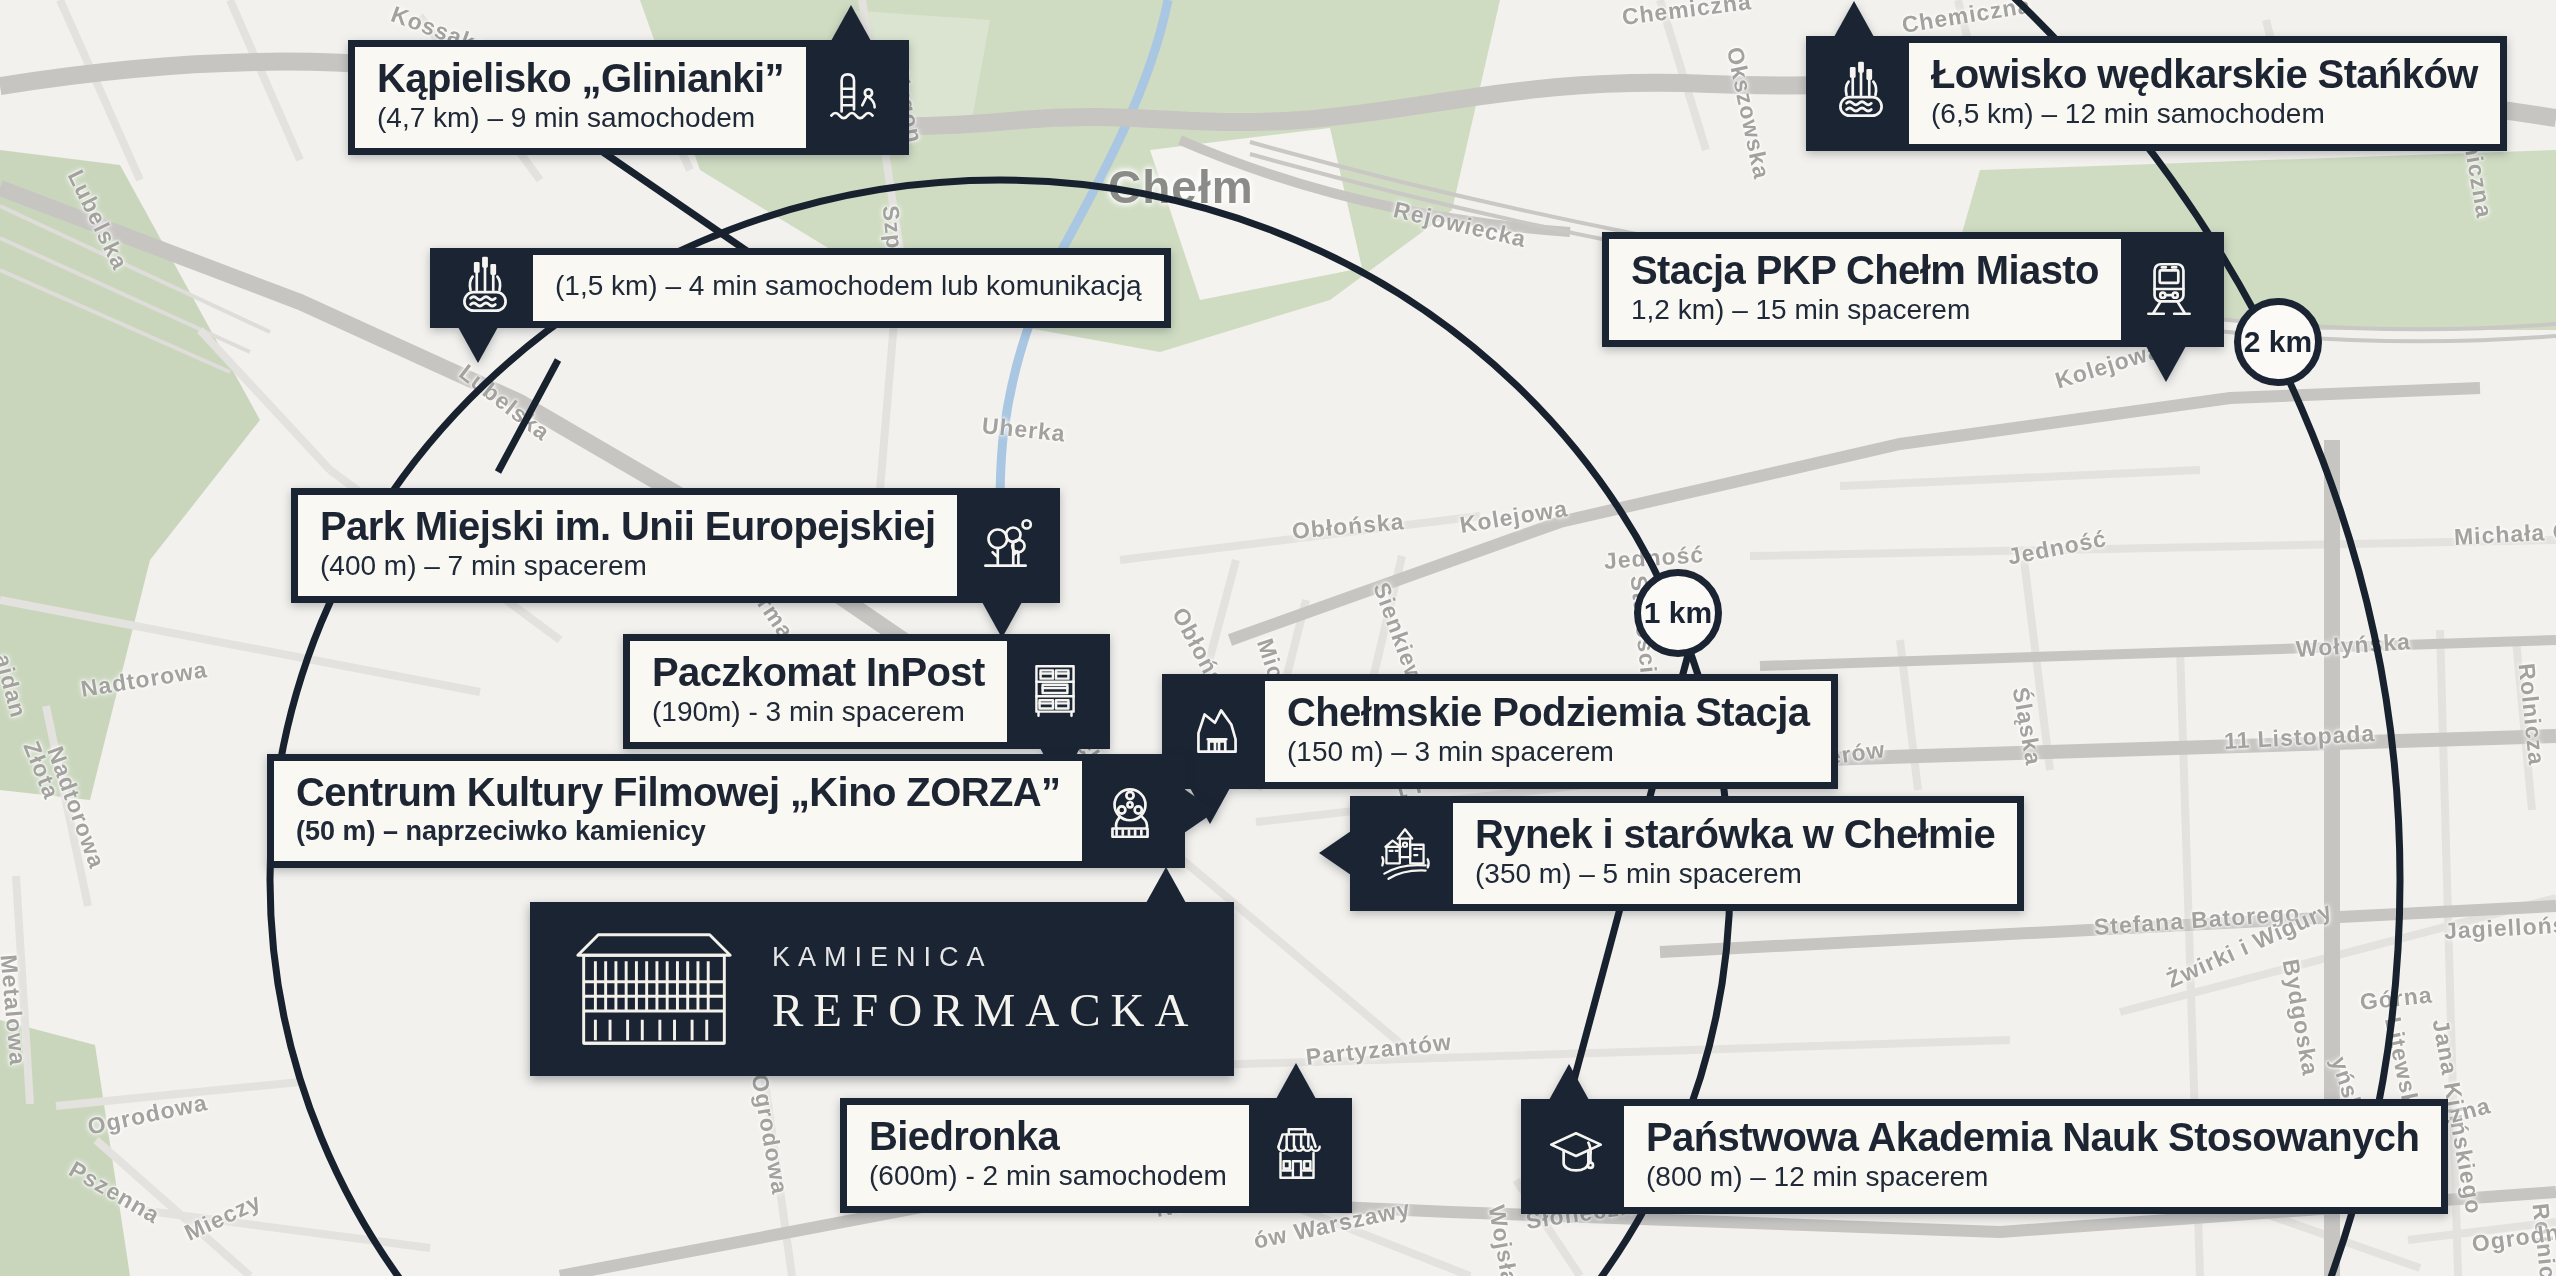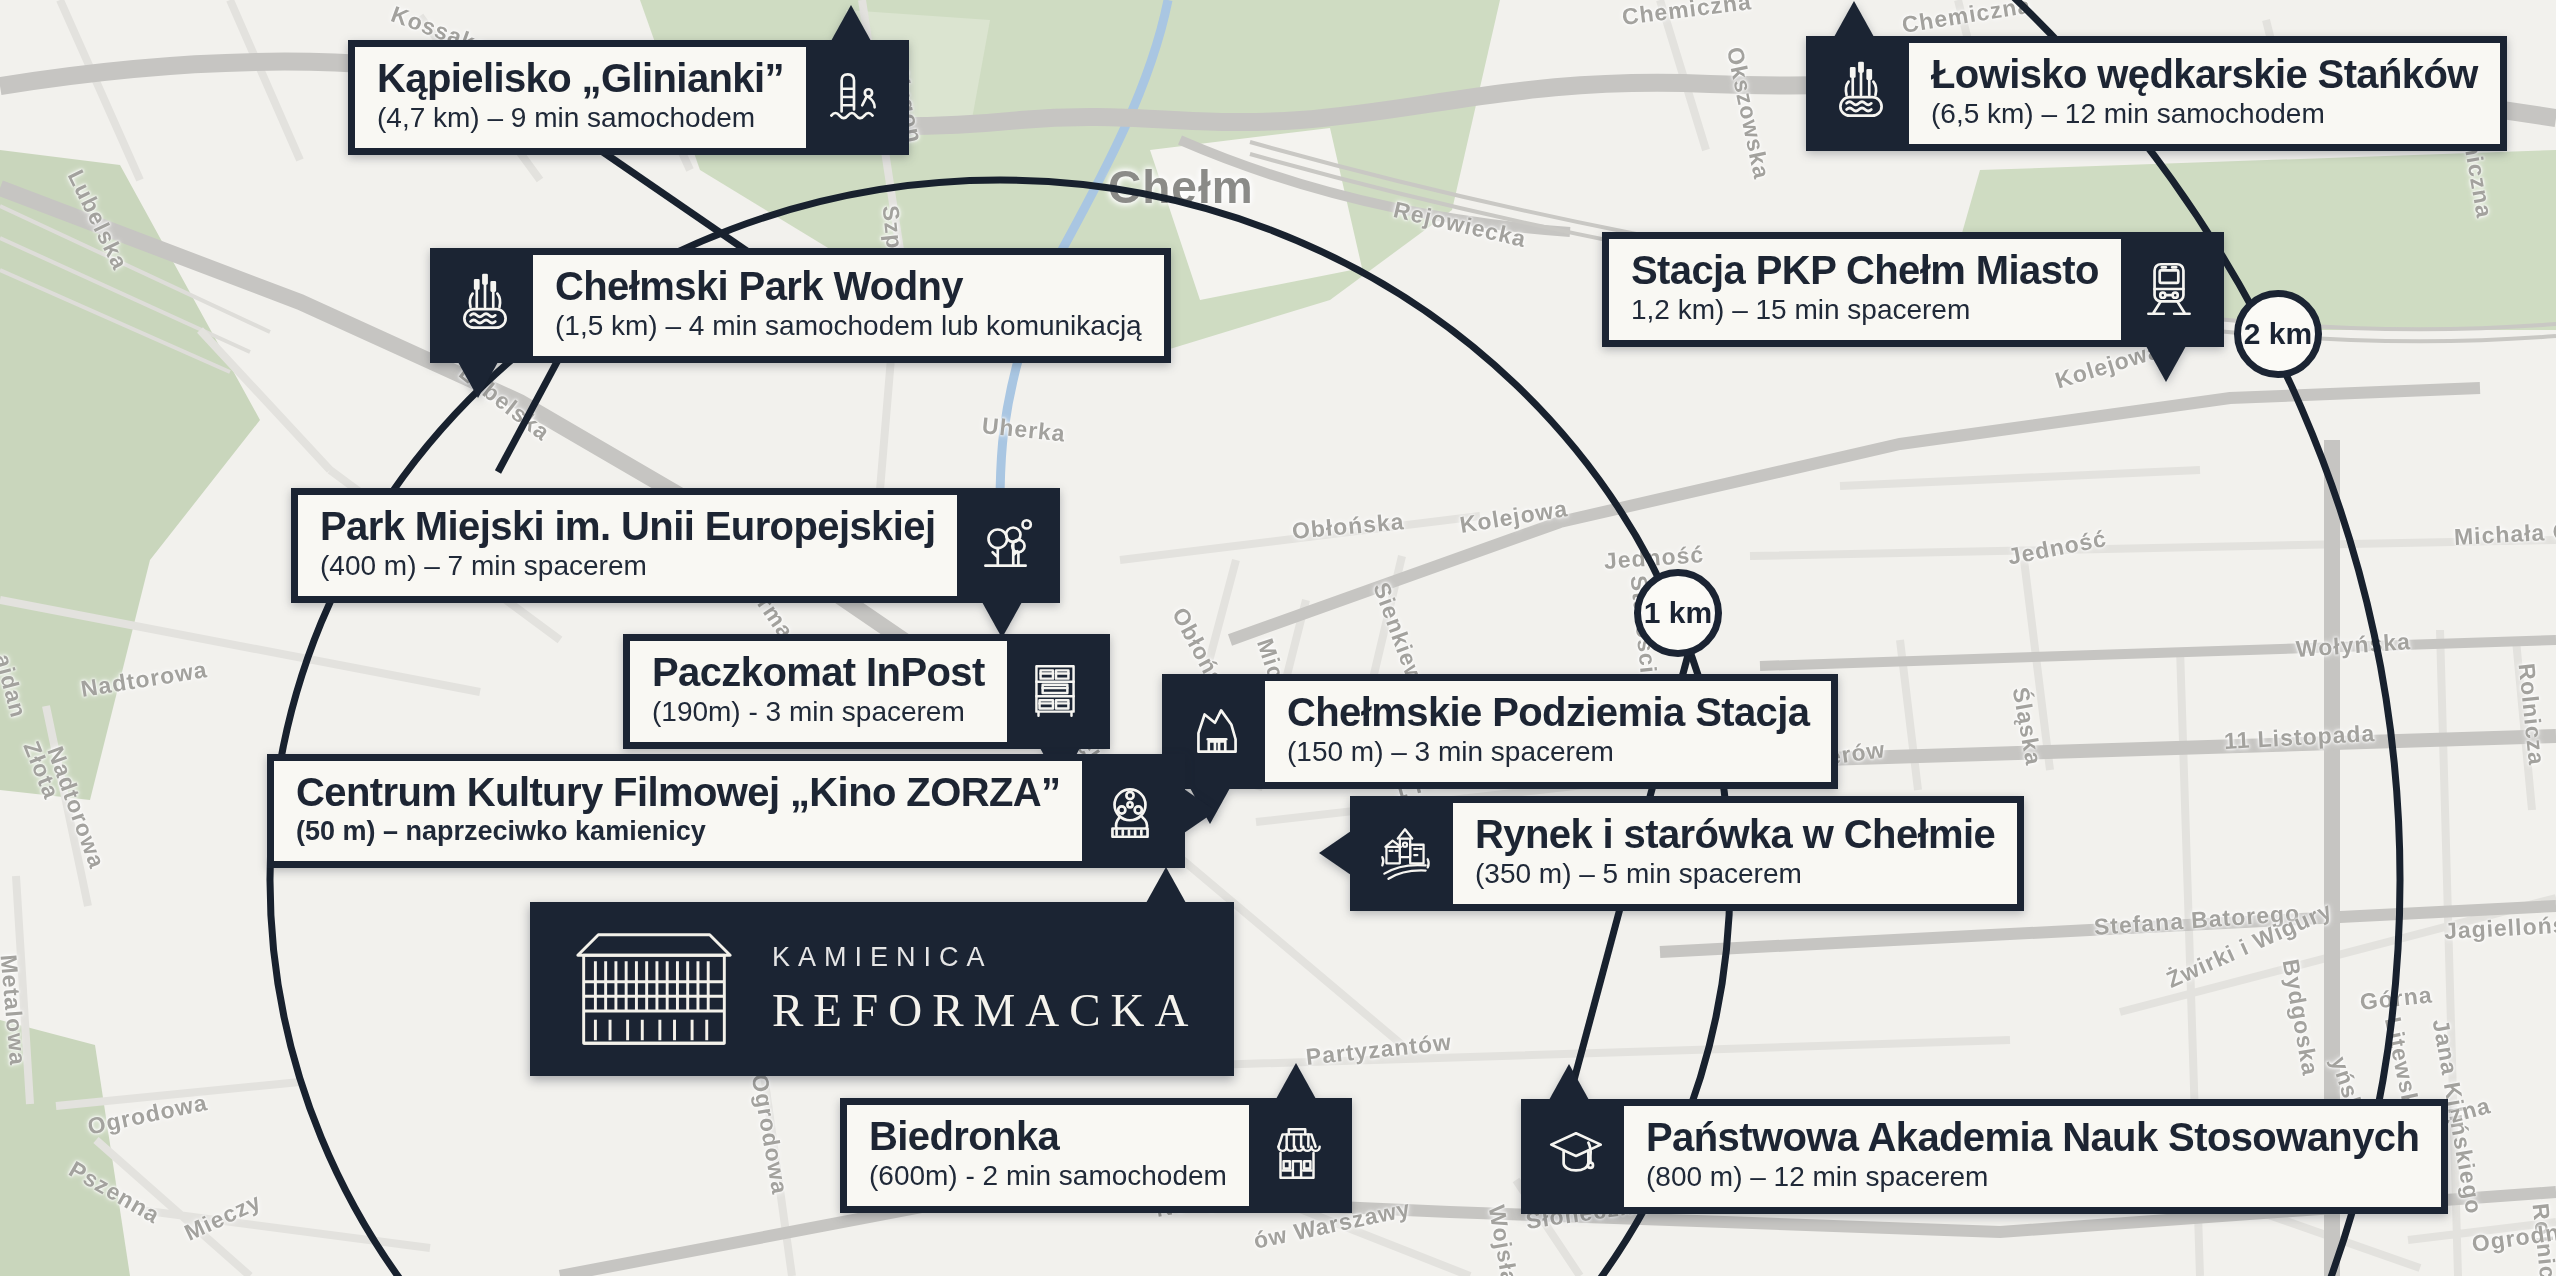--- a/index.html
+++ b/index.html
@@ -127,21 +127,21 @@
     <g fill="none" stroke="#18212e" stroke-width="7">
       <ellipse cx="1000" cy="880" rx="730" ry="700"></ellipse>
       <ellipse cx="1000" cy="880" rx="1400" ry="1280"></ellipse>
       <line x1="600" y1="150" x2="757" y2="258"></line>
       <line x1="558" y1="360" x2="498" y2="472"></line>
       <line x1="1688" y1="655" x2="1574" y2="1080"></line>
     </g>
   </svg>
 
   <div class="ring-badge" style="left:1634px;top:569px">1 km</div>
-  <div class="ring-badge" style="left:2234px;top:290px">2 km</div>
+  <div class="ring-badge" style="left:2234px;top:298px">2 km</div>
 
   <div class="callout" style="left:348px;top:40px">
     <div class="co-text">
       <div class="co-title">Kąpielisko „Glinianki”</div>
       <div class="co-sub">(4,7 km) – 9 min samochodem</div>
     </div>
     <div class="co-icon">
       <svg class="icon" width="66" height="66" viewBox="0 0 64 64" fill="none" stroke="#f6f5f1" stroke-width="2.6" stroke-linecap="round" stroke-linejoin="round">
         <path d="M20 46 V16 q0-6 6-6 q6 0 6 6 M32 16 v28 M20 24 h12 M20 32 h12 M20 40 h12"></path>
         <circle cx="46" cy="28" r="3.5"></circle>
@@ -175,21 +175,20 @@
       <svg class="icon" width="66" height="66" viewBox="0 0 64 64" fill="none" stroke="#f6f5f1" stroke-width="2.6" stroke-linecap="round" stroke-linejoin="round">
         <rect x="12" y="36" width="40" height="18" rx="9"></rect>
         <path d="M18 42 q3-3 6 0 t6 0 t6 0 t6 0 M18 48 q3-3 6 0 t6 0 t6 0 t6 0"></path>
         <path d="M24 34 V16 M32 34 V10 M40 34 V18 M18 34 q-2-8 2-13 M46 34 q2-8 -2-13"></path>
         <rect x="22.5" y="8" width="3" height="8" fill="#f6f5f1"></rect>
         <rect x="30.5" y="3" width="3" height="8" fill="#f6f5f1"></rect>
         <rect x="38.5" y="10" width="3" height="8" fill="#f6f5f1"></rect>
       </svg>
     </div>
     <div class="co-text">
-      <div class="co-title">Chełmski Park Wodny</div>
       <div class="co-sub">(1,5 km) – 4 min samochodem lub komunikacją</div>
     </div>
     <div class="ptr down" style="left:28px"></div>
   </div>
 
   <div class="callout" style="left:1602px;top:232px">
     <div class="co-text">
       <div class="co-title">Stacja PKP Chełm Miasto</div>
       <div class="co-sub">1,2 km) – 15 min spacerem</div>
     </div>

